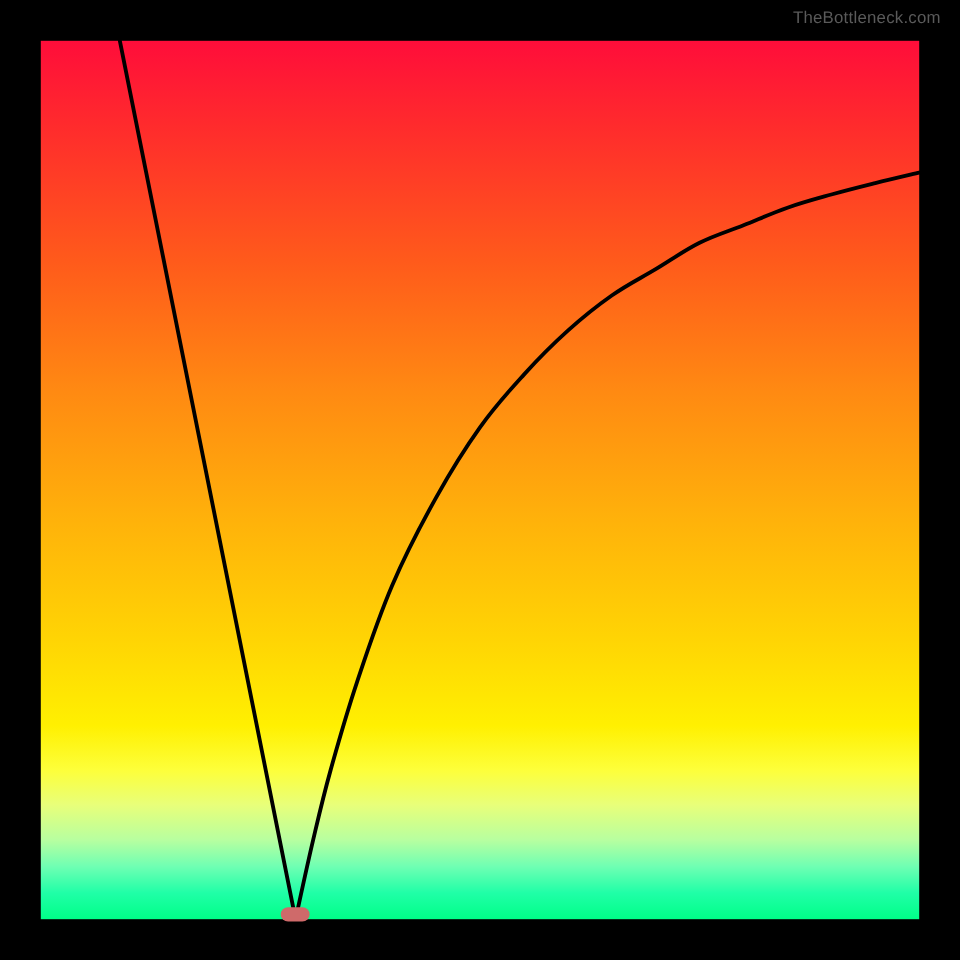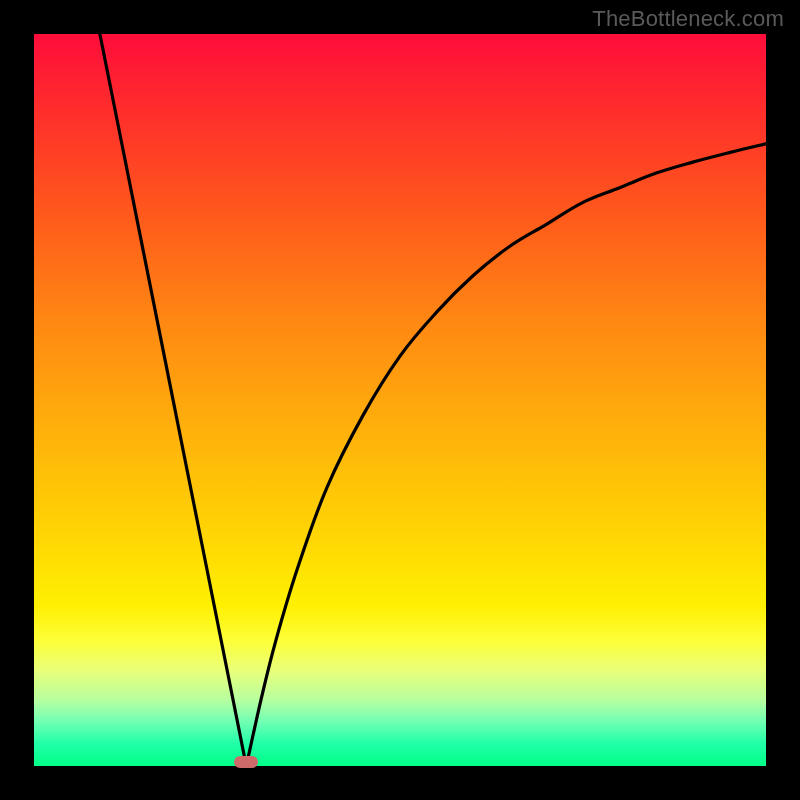--- a/index.html
+++ b/index.html
@@ -38,21 +38,21 @@
       #b7ffa0 91%,
       #6fffb3 94%,
       #20ffa7 97%,
       #00ff88 100%
     );
   }
   .watermark {
     position: absolute;
     top: 6px;
     right: 16px;
-    font-size: 22px;
+    font-size: 14px;
     font-weight: 500;
     color: #5a5a5a;
     letter-spacing: 0.2px;
     font-family: Arial, Helvetica, sans-serif;
   }
   svg.curve {
     position: absolute;
     left: 0;
     top: 0;
     width: 732px;

